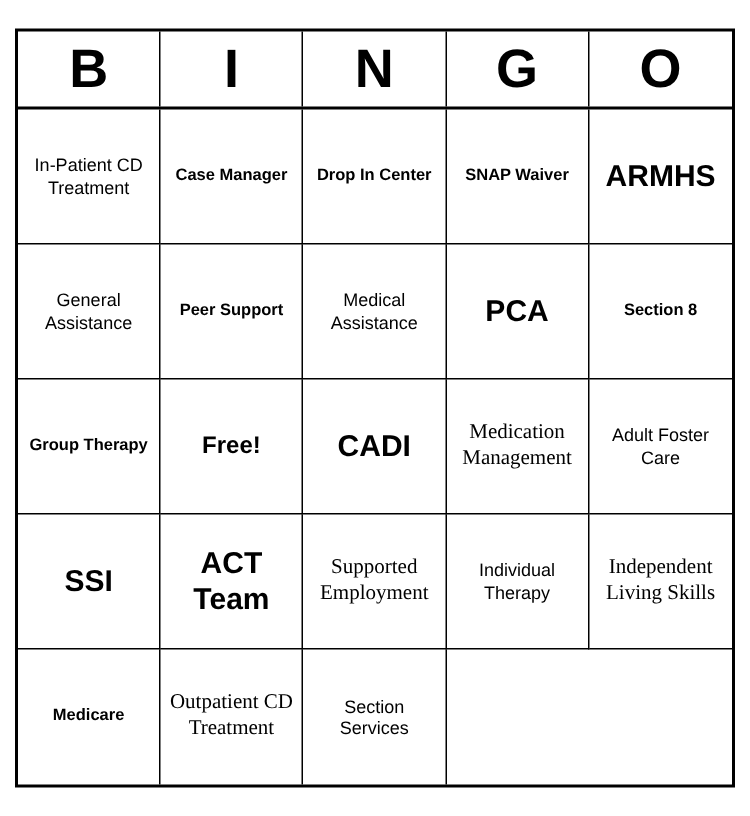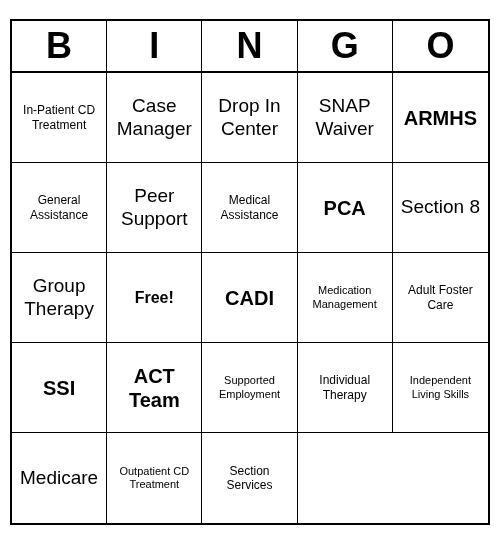--- a/index.html
+++ b/index.html
@@ -54,28 +54,29 @@
       border-bottom: none;
     }
     .cell-text {
       line-height: 1.2;
     }
     .cell-large {
       font-size: 20px;
       font-weight: bold;
     }
     .cell-medium {
-      font-size: 19px;
-      font-weight: normal;
+      font-size: 11px;
+      font-weight: bold;
     }
     .cell-small {
       font-size: 12px;
     }
     .cell-xsmall {
-      font-size: 11px;
+      font-size: 14px;
+      font-family: Liberation Serif, serif;
     }
     .free-cell {
       font-size: 16px;
       font-weight: bold;
     }
   </style>
 </head>
 <body>
 
 <div class="bingo-card">

